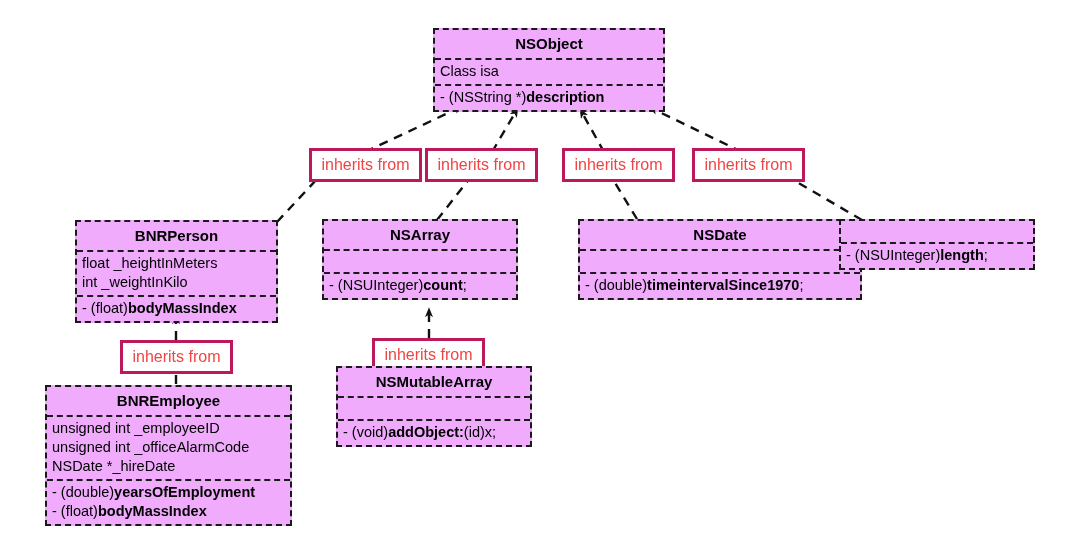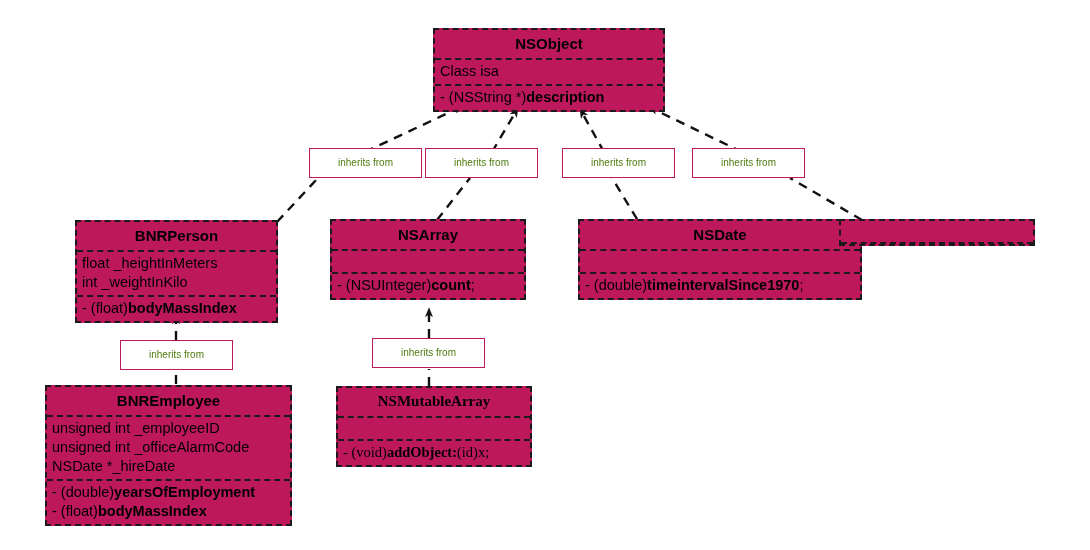--- a/index.html
+++ b/index.html
@@ -22,21 +22,21 @@
     width: 1090px;
     height: 550px;
     pointer-events: none;
   }
 
   
   .uml-class {
     position: absolute;
     box-sizing: border-box;
     border: 2px dashed #1a1a1a;
-    background: #be185d;
+    background: #f0abfc;
     color: #000000;
   }
   .uml-name {
     text-align: center;
     font-weight: bold;
     font-size: 15px;
     line-height: 19px;
     padding: 4px 6px 5px 6px;
     border-bottom: 2px dashed #1a1a1a;
     white-space: nowrap;
@@ -60,24 +60,24 @@
     white-space: nowrap;
   }
   .op b, .attr b {
     font-weight: bold;
   }
 
   
   .edge-label {
     position: absolute;
     box-sizing: border-box;
-    border: 1px solid #be185d;
+    border: 3px solid #be185d;
     background: #ffffff;
-    color: #4d7c0f;
-    font-size: 10px;
+    color: #ef4444;
+    font-size: 16px;
     line-height: 17px;
     text-align: center;
     padding: 5px 9px 6px 9px;
     white-space: nowrap;
   }
 </style>
 </head>
 <body>
 
 <div id="canvas">
@@ -142,58 +142,61 @@
     <div class="uml-name">BNRPerson</div>
     <div class="uml-attrs">
       <div class="attr">float _heightInMeters</div>
       <div class="attr">int _weightInKilo</div>
     </div>
     <div class="uml-ops">
       <div class="op"><span>- (float)</span><b>bodyMassIndex</b><span></span></div>
     </div>
   </div>
 
-  <div class="uml-class" style="left:330px; top:219px; width:196px;">
+  <div class="uml-class" style="left:322px; top:219px; width:196px;">
     <div class="uml-name">NSArray</div>
     <div class="uml-attrs empty"></div>
     <div class="uml-ops">
       <div class="op"><span>- (NSUInteger)</span><b>count</b><span>;</span></div>
     </div>
   </div>
 
   <div class="uml-class" style="left:578px; top:219px; width:284px;">
     <div class="uml-name">NSDate</div>
     <div class="uml-attrs empty"></div>
     <div class="uml-ops">
       <div class="op"><span>- (double)</span><b>timeintervalSince1970</b><span>;</span></div>
     </div>
   </div>
 
   <div class="uml-class" style="left:839px; top:219px; width:196px;">
     <div class="uml-attrs empty"></div>
+    <div class="uml-ops">
+      <div class="op"><span>- (NSUInteger)</span><b>length</b><span>;</span></div>
+    </div>
   </div>
 
   <div class="edge-label" style="left:120px; top:340px; width:113px;">inherits from</div>
 
   <div class="edge-label" style="left:372px; top:338px; width:113px;">inherits from</div>
 
   <div class="uml-class" style="left:45px; top:385px; width:247px;">
     <div class="uml-name">BNREmployee</div>
     <div class="uml-attrs">
       <div class="attr">unsigned int _employeeID</div>
       <div class="attr">unsigned int _officeAlarmCode</div>
       <div class="attr">NSDate *_hireDate</div>
     </div>
     <div class="uml-ops">
       <div class="op"><span>- (double)</span><b>yearsOfEmployment</b><span></span></div>
       <div class="op"><span>- (float)</span><b>bodyMassIndex</b><span></span></div>
     </div>
   </div>
 
-  <div class="uml-class" style="left:336px; top:386px; width:196px;font-family:Liberation Serif, serif;">
+  <div class="uml-class" style="left:336px; top:366px; width:196px;">
     <div class="uml-name">NSMutableArray</div>
     <div class="uml-attrs empty"></div>
     <div class="uml-ops">
       <div class="op"><span>- (void)</span><b>addObject:</b><span>(id)x;</span></div>
     </div>
   </div>
 
 </div>
 
 </body></html>

